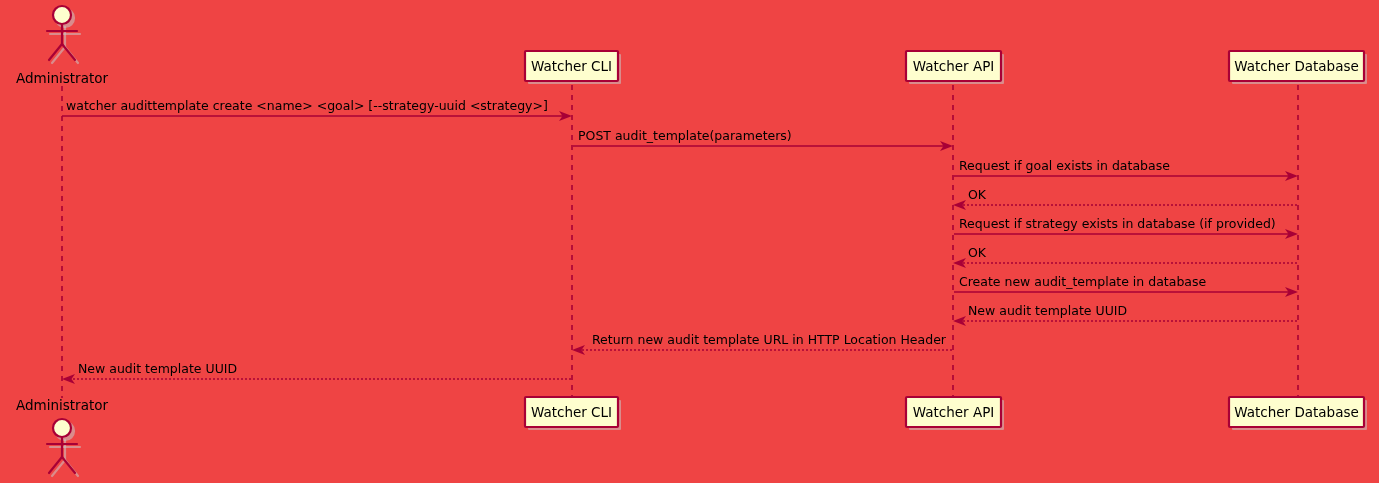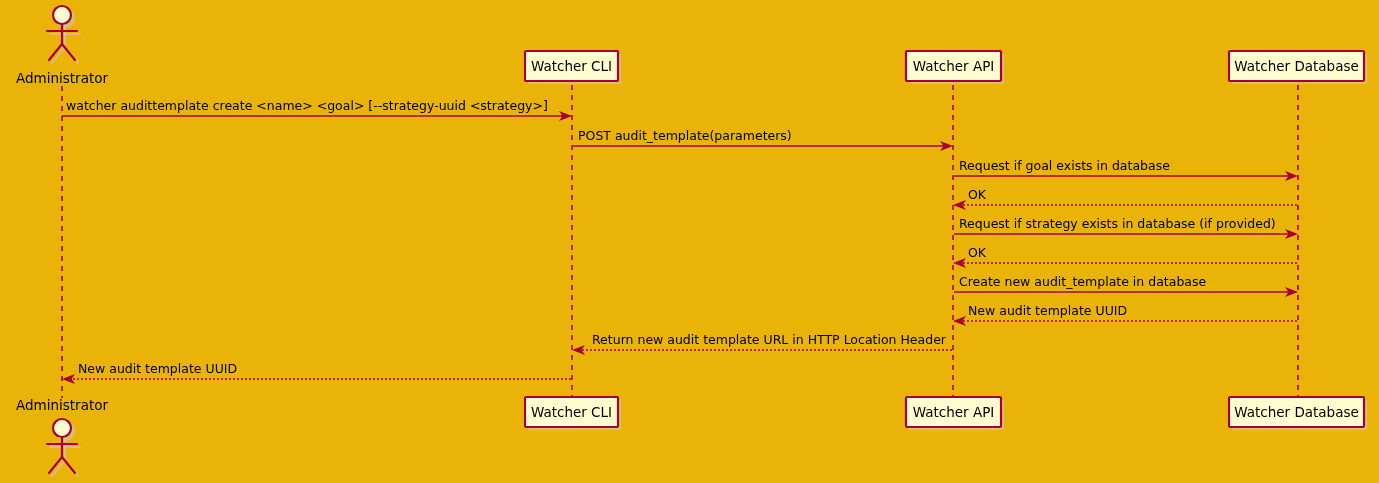--- a/index.html
+++ b/index.html
@@ -7,21 +7,21 @@
     padding: 0;
     background: #FFFFFF;
   }
   body {
     font-family: "DejaVu Sans", sans-serif;
   }
   #diagram-root {
     position: relative;
     width: 1379px;
     height: 483px;
-    background: #eab308;
+    background: #ef4444;
     overflow: hidden;
   }
   svg.layer {
     position: absolute;
     left: 0;
     top: 0;
     width: 1379px;
     height: 483px;
   }
   .lifeline {

